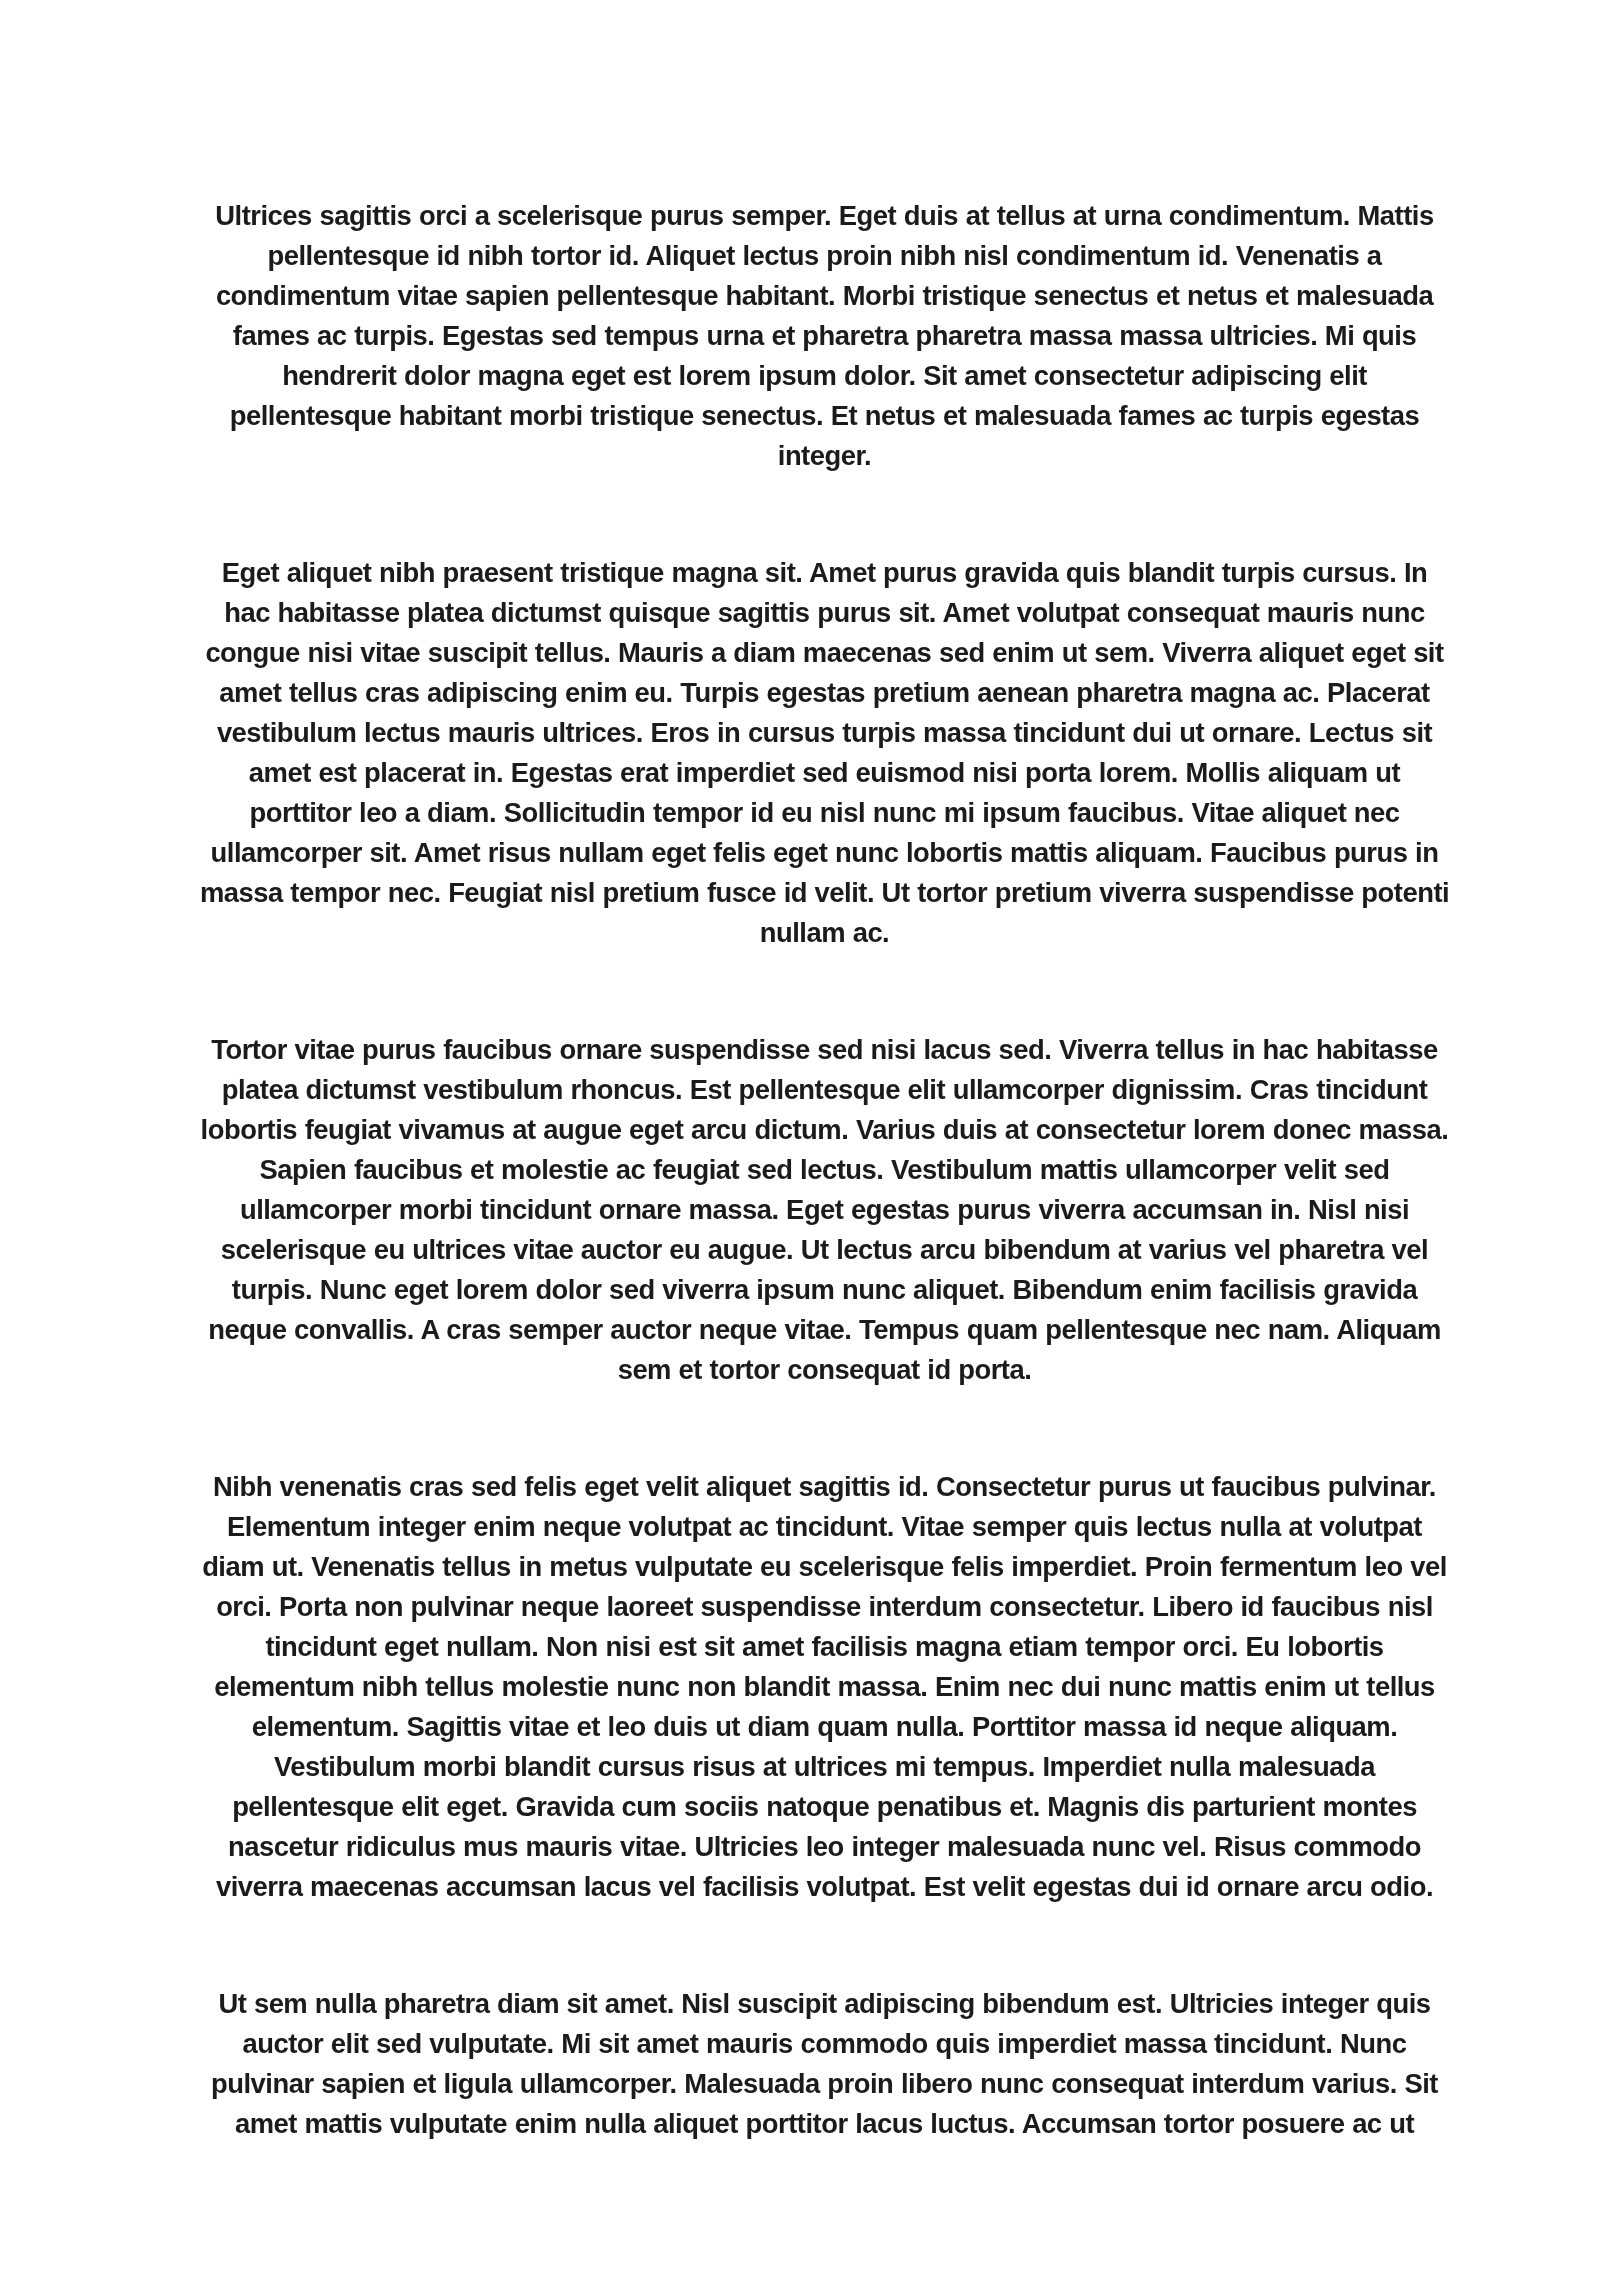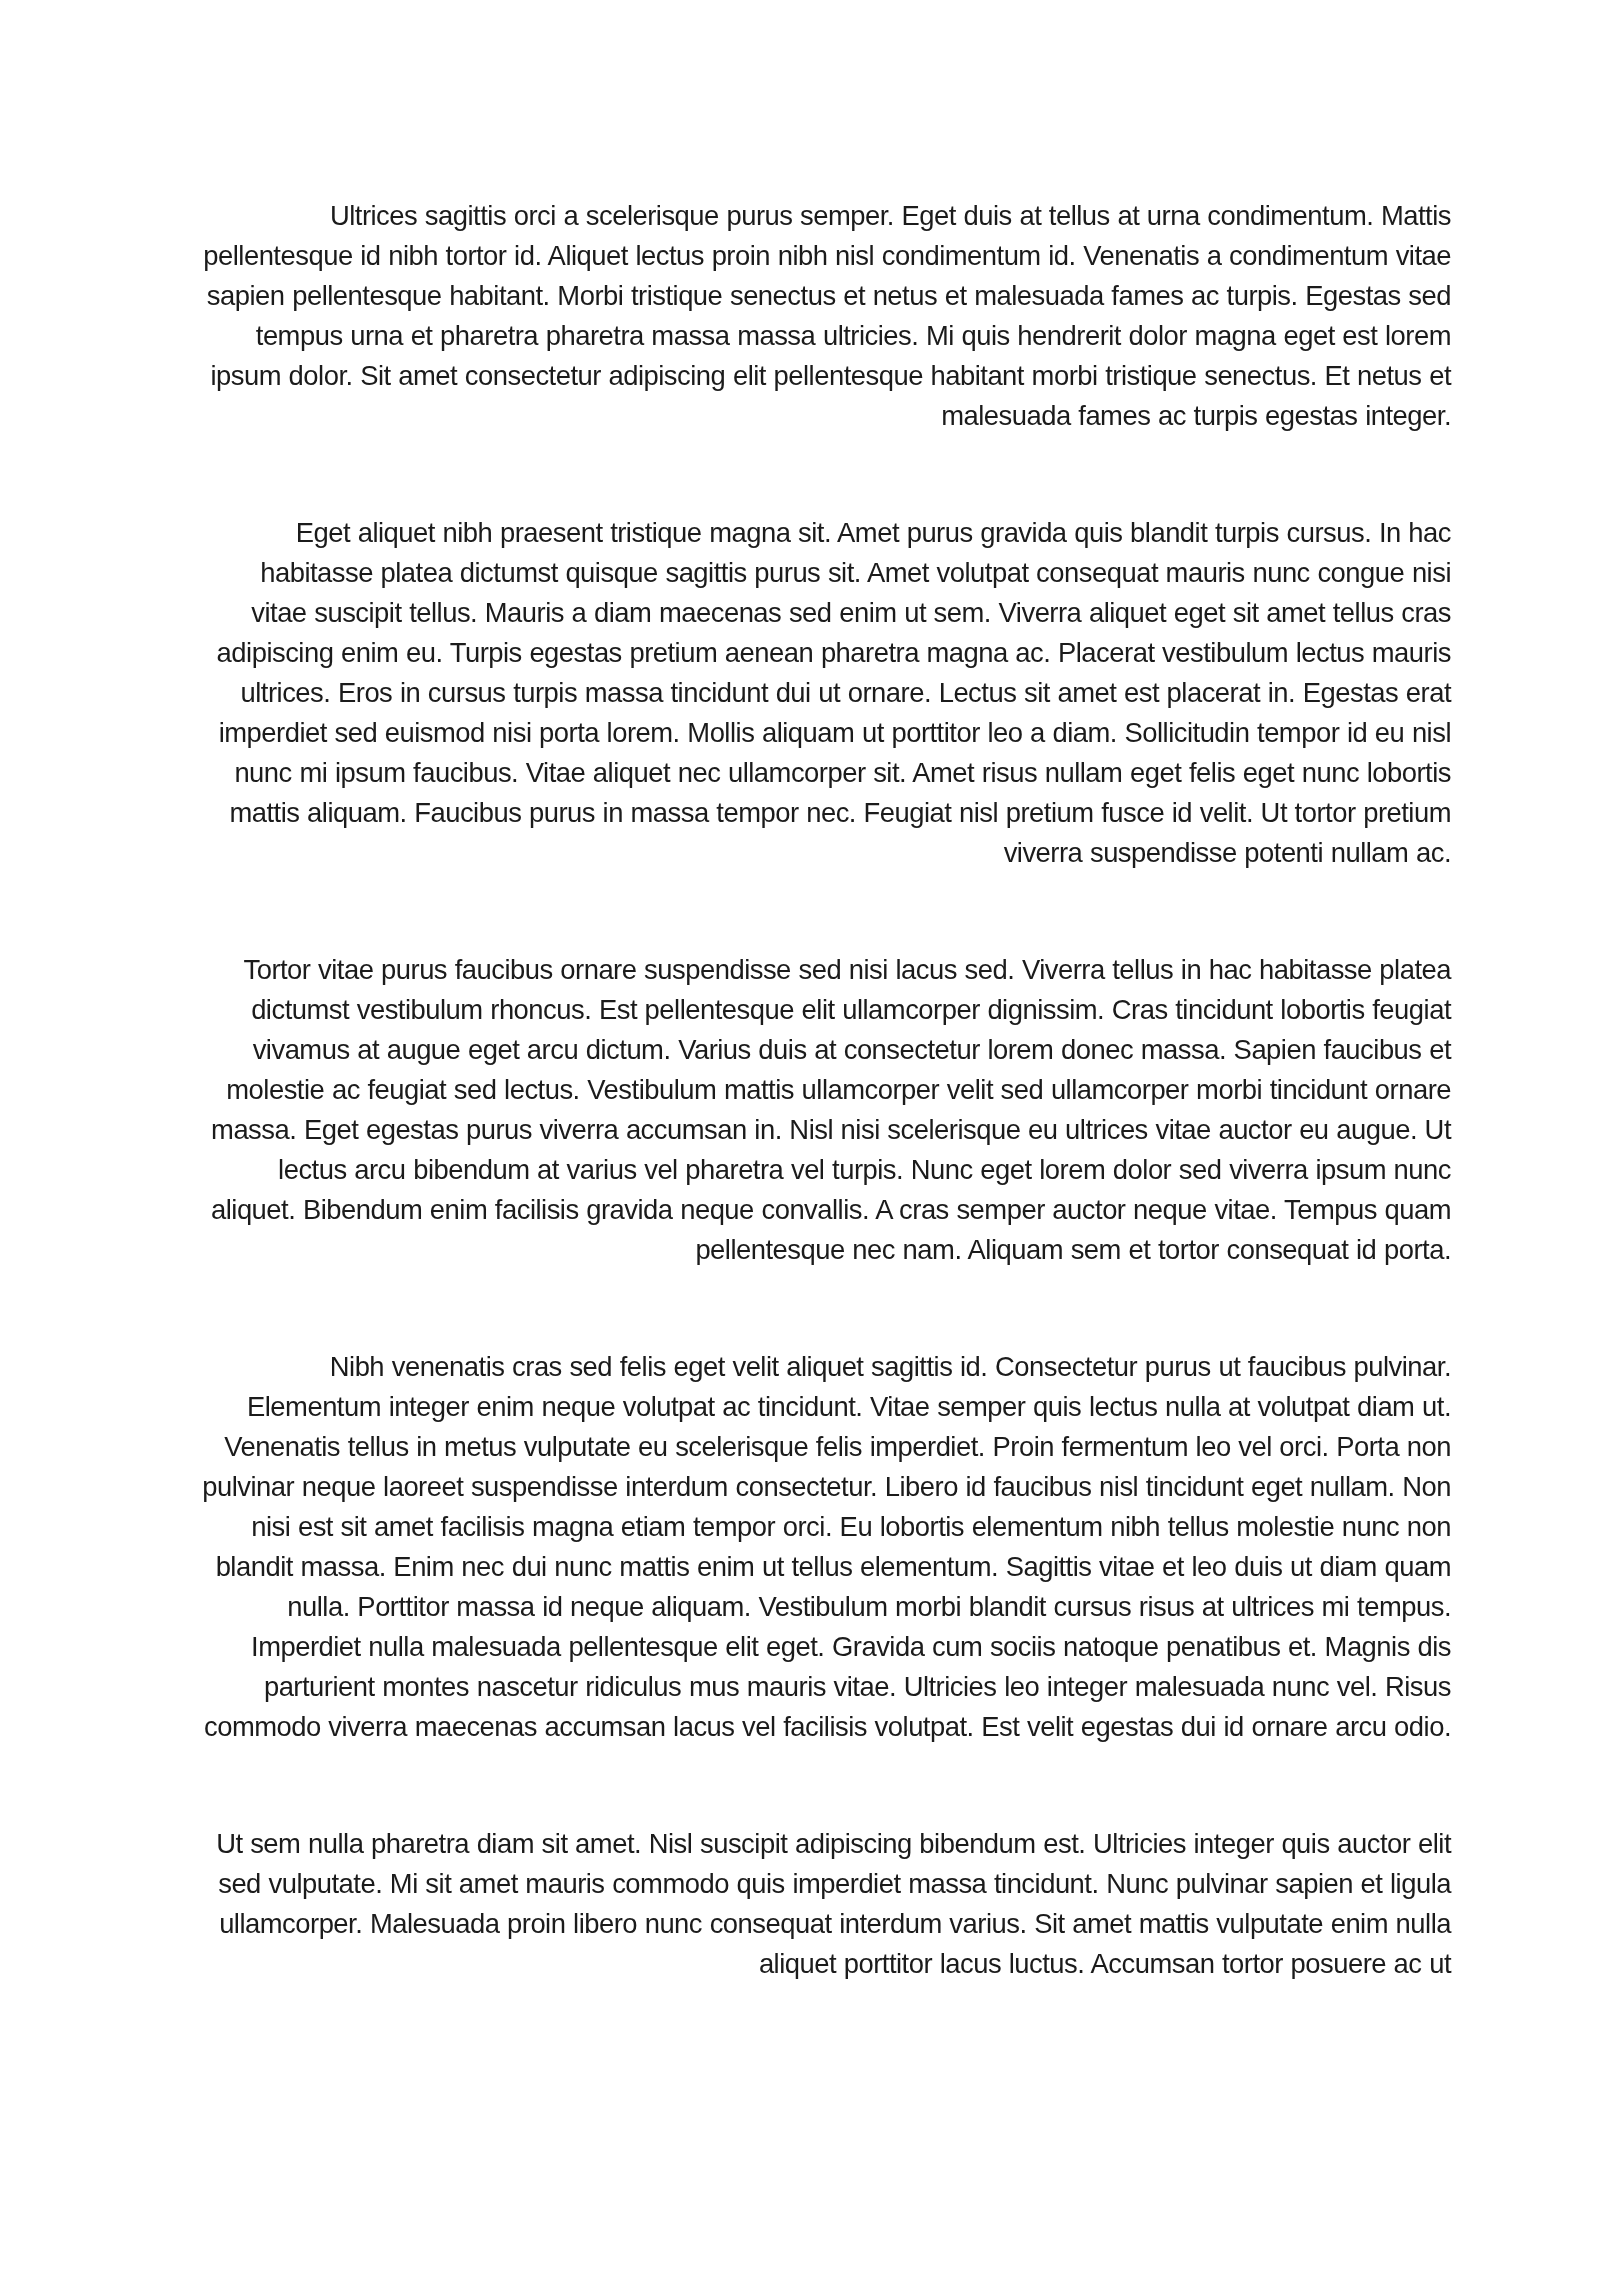--- a/index.html
+++ b/index.html
@@ -19,22 +19,22 @@
     color: #1b1b1b;
   }
   .doc-body {
     width: 1253px;
   }
   .doc-body p {
     margin: 0 0 77px 0;
     font-size: 27.4px;
     line-height: 40px;
     letter-spacing: -0.5px;
-    font-weight: 400;
-    text-align: right;
+    font-weight: 700;
+    text-align: center;
     word-spacing: 0.5px;
   }
 </style>
 </head>
 <body>
 
 <div class="page">
   <div class="doc-body">
     <p>Ultrices sagittis orci a scelerisque purus semper. Eget duis at tellus at urna condimentum. Mattis pellentesque id nibh tortor id. Aliquet lectus proin nibh nisl condimentum id. Venenatis a condimentum vitae sapien pellentesque habitant. Morbi tristique senectus et netus et malesuada fames ac turpis. Egestas sed tempus urna et pharetra pharetra massa massa ultricies. Mi quis hendrerit dolor magna eget est lorem ipsum dolor. Sit amet consectetur adipiscing elit pellentesque habitant morbi tristique senectus. Et netus et malesuada fames ac turpis egestas integer.</p>
     <p>Eget aliquet nibh praesent tristique magna sit. Amet purus gravida quis blandit turpis cursus. In hac habitasse platea dictumst quisque sagittis purus sit. Amet volutpat consequat mauris nunc congue nisi vitae suscipit tellus. Mauris a diam maecenas sed enim ut sem. Viverra aliquet eget sit amet tellus cras adipiscing enim eu. Turpis egestas pretium aenean pharetra magna ac. Placerat vestibulum lectus mauris ultrices. Eros in cursus turpis massa tincidunt dui ut ornare. Lectus sit amet est placerat in. Egestas erat imperdiet sed euismod nisi porta lorem. Mollis aliquam ut porttitor leo a diam. Sollicitudin tempor id eu nisl nunc mi ipsum faucibus. Vitae aliquet nec ullamcorper sit. Amet risus nullam eget felis eget nunc lobortis mattis aliquam. Faucibus purus in massa tempor nec. Feugiat nisl pretium fusce id velit. Ut tortor pretium viverra suspendisse potenti nullam ac.</p>

